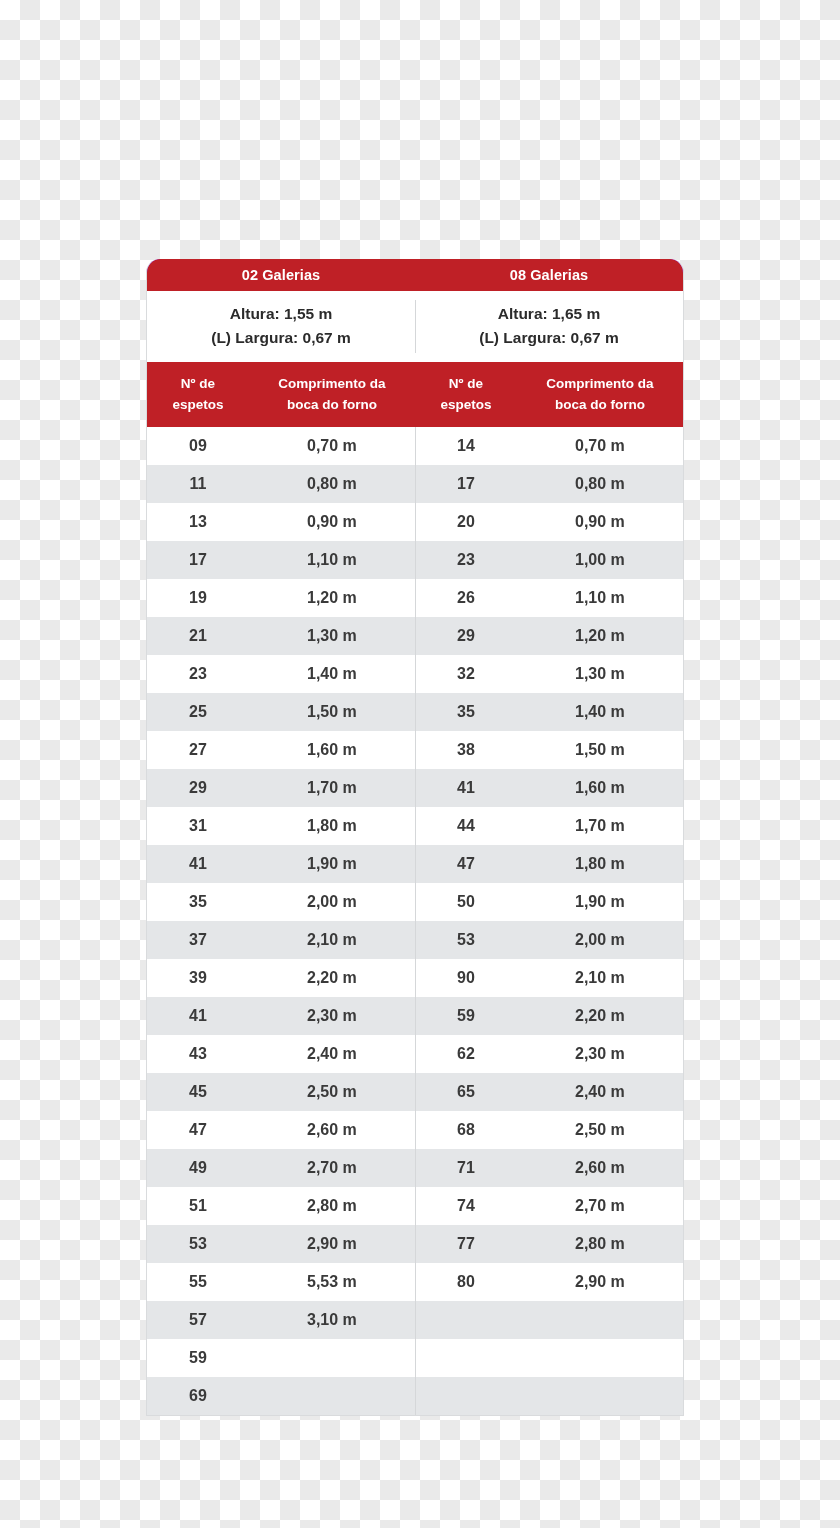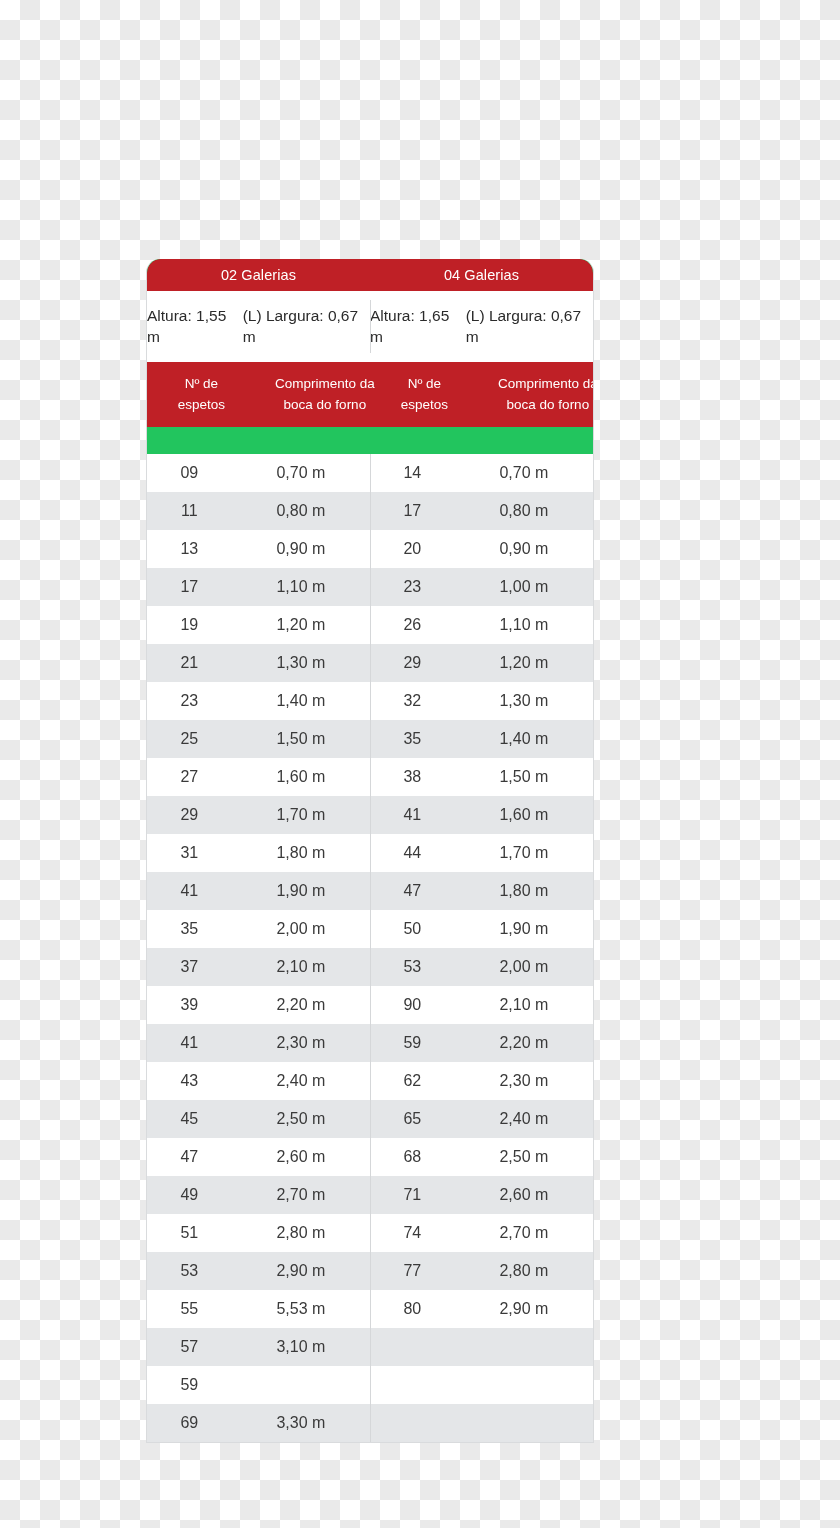--- a/index.html
+++ b/index.html
@@ -12,27 +12,28 @@
       linear-gradient(45deg,#eaeaea 25%,transparent 25%,transparent 75%,#eaeaea 75%);
     background-size:40px 40px;
     background-position:0 0, 20px 20px;
     overflow:hidden;
   }
 
   
   .card{
     position:absolute;
     left:146px; top:259px;
-    width:448px;
+    width:538px;
     border-radius:14px 14px 0 0;
     overflow:hidden;
-    background:#22c55e;
+    background:#a21caf;
     border:1px solid #d9dbdd;
     border-top:none;
     box-sizing:border-box;
+    font-weight:bold;
   }
 
   
   .title-band{
     display:flex;
     background:#bf2026;
     height:32px;
     border-radius:14px 14px 0 0;
   }
   .title-cell{
@@ -48,20 +49,21 @@
   
   .dims-band{
     display:flex;
     background:#ffffff;
     height:71px;
     position:relative;
   }
   .dims-cell{
     flex:1 1 50%;
     display:flex;
+    flex-direction:column;
     align-items:center;
     justify-content:center;
     gap:3px;
     color:#2b2b2b;
     font-size:15.5px;
     line-height:1.35;
   }
   .dims-band::after{
     content:"";
     position:absolute;
@@ -82,27 +84,26 @@
   }
   .colhead-cell{
     display:flex;
     flex-direction:column;
     align-items:center;
     justify-content:center;
     color:#ffffff;
     font-size:13.5px;
     line-height:1.5;
     text-align:center;
-    padding-left:12px;
   }
   .colhead-cell.num{flex:0 0 38%;}
   .colhead-cell.len{flex:0 0 62%;}
 
   
-  .rows{position:relative;margin-top:27px;}
+  .rows{position:relative;}
   .row{
     display:flex;
     height:38px;
   }
   .row.odd{background:#ffffff;}
   .row.even{background:#e4e6e8;}
   .half{
     flex:1 1 50%;
     display:flex;
     align-items:center;
@@ -126,21 +127,21 @@
     pointer-events:none;
   }
 </style>
 </head>
 <body>
 
 <div class="card">
 
   <div class="title-band">
     <div class="title-cell">02 Galerias</div>
-    <div class="title-cell">04 Galerias</div>
+    <div class="title-cell">08 Galerias</div>
   </div>
 
   <div class="dims-band">
     <div class="dims-cell">
       <span>Altura: 1,55 m</span>
       <span>(L) Largura: 0,67 m</span>
     </div>
     <div class="dims-cell">
       <span>Altura: 1,65 m</span>
       <span>(L) Largura: 0,67 m</span>
@@ -416,21 +417,20 @@
           <div class="cell num">59</div>
         </div>
         <div class="half">
           <div class="cell num"></div>
           <div class="cell len"></div>
         </div>
       </div>
       <div class="row even">
         <div class="half">
           <div class="cell num">69</div>
-          <div class="cell len">3,30 m</div>
         </div>
         <div class="half">
           <div class="cell num"></div>
           <div class="cell len"></div>
         </div>
       </div>
     </div>
 
 </div>
 

